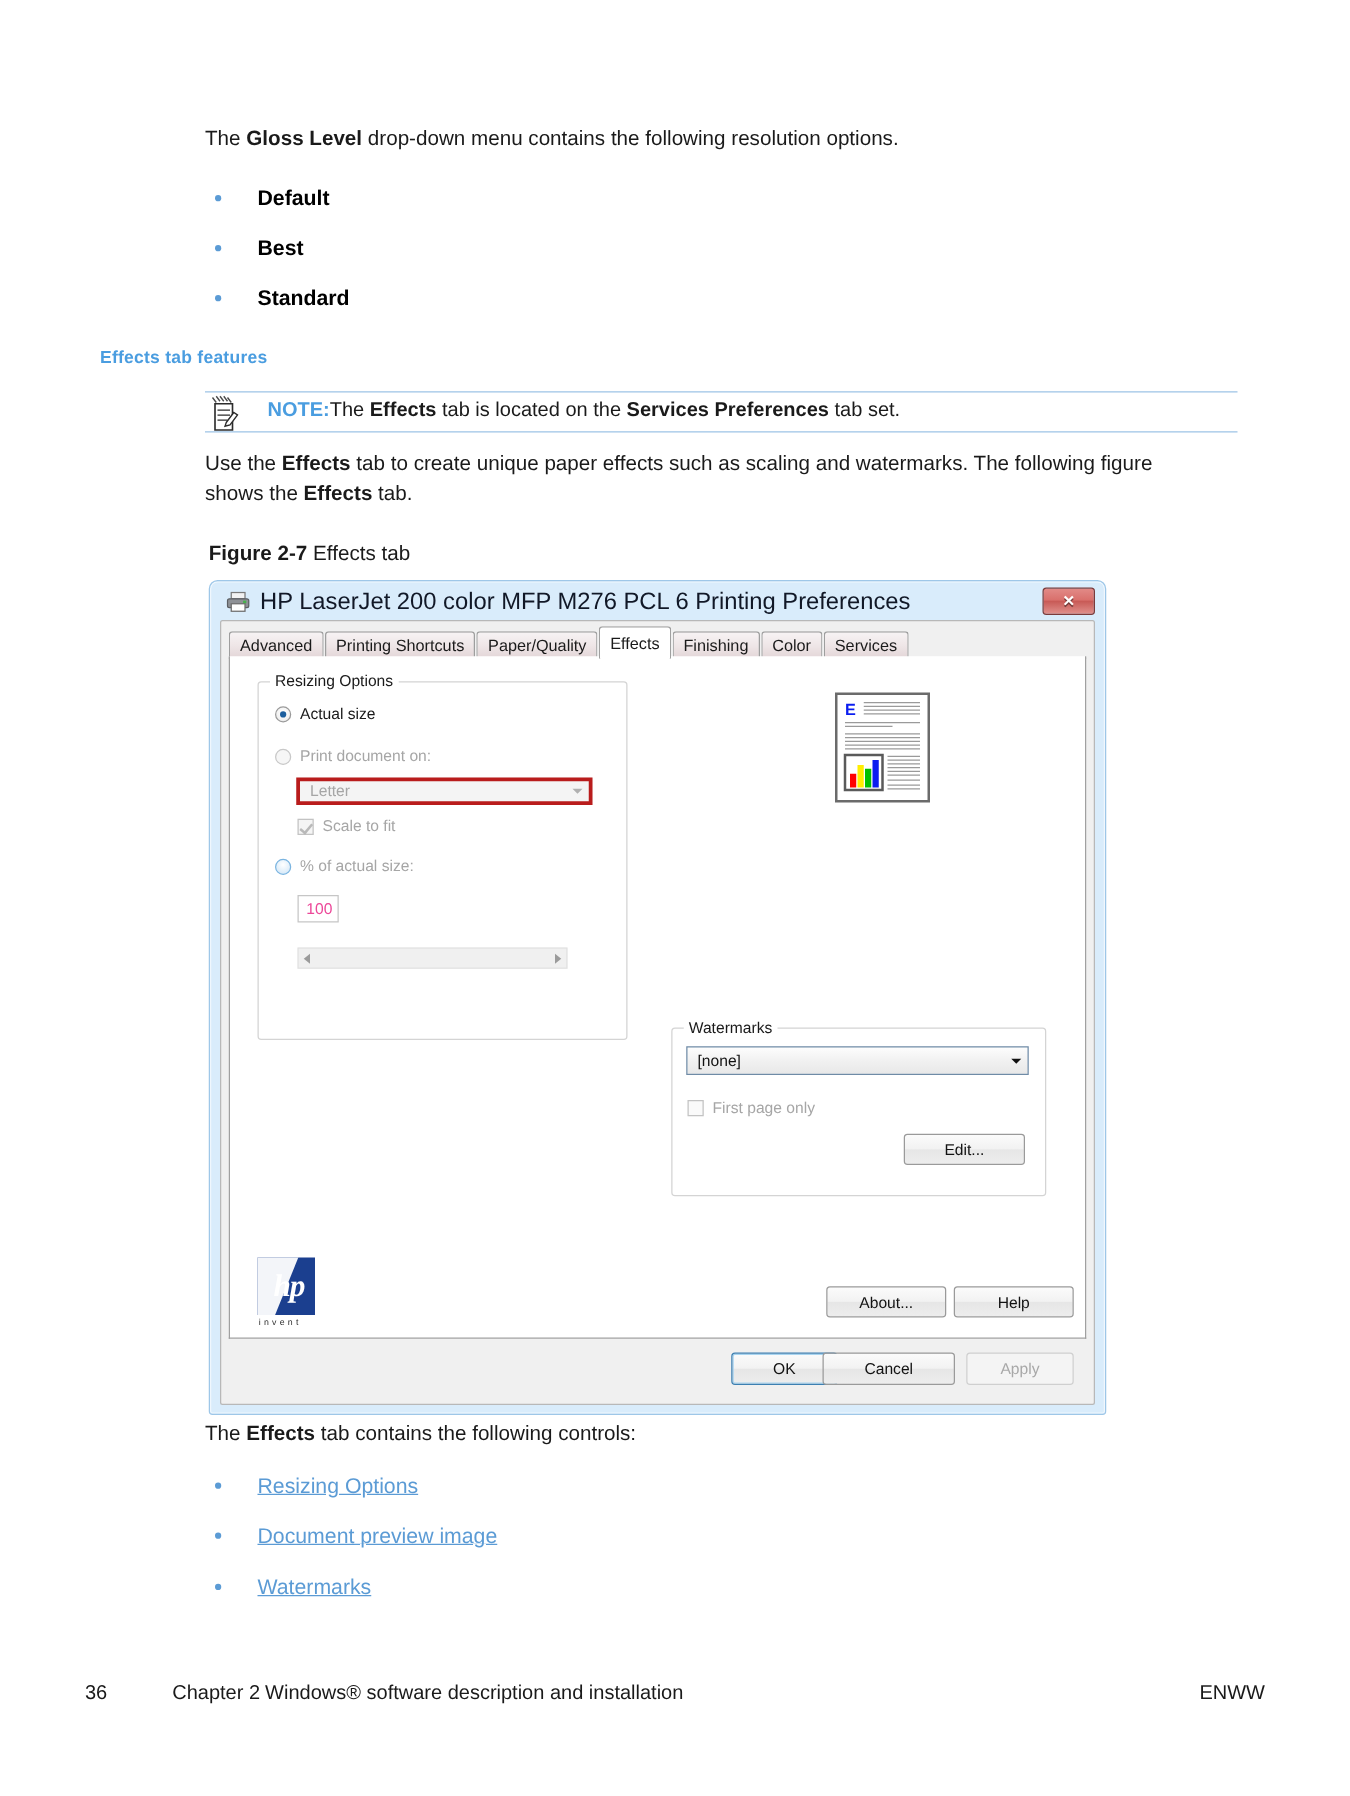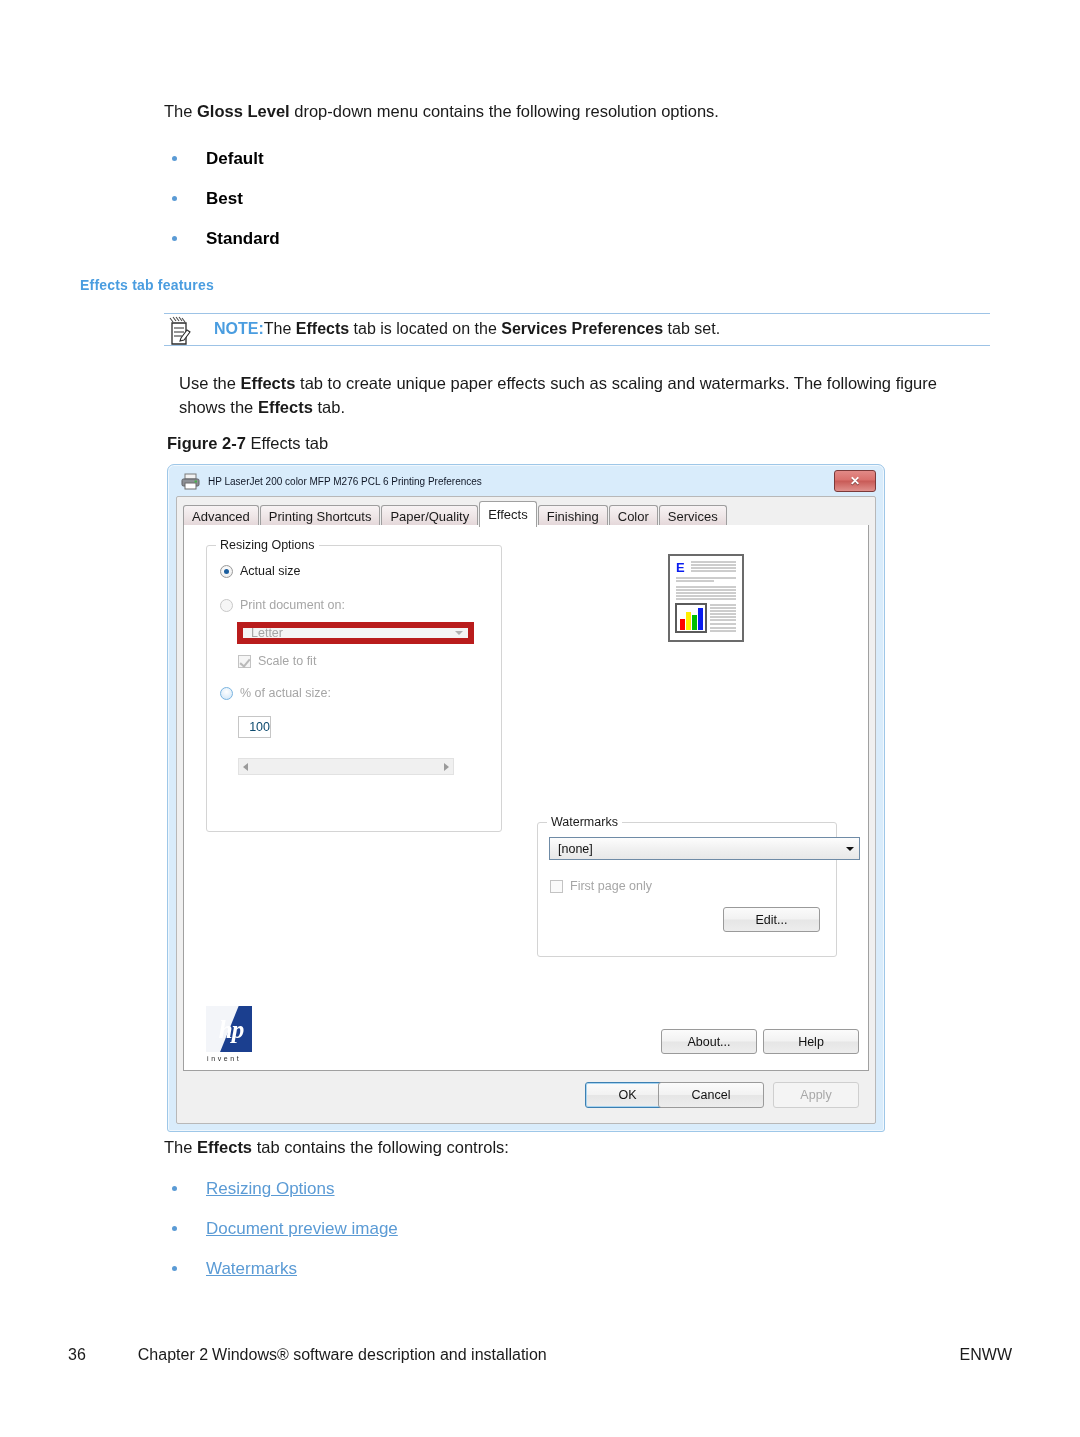--- a/index.html
+++ b/index.html
@@ -134,21 +134,21 @@
   }
   .dlg-titlebar {
     height: 27px;
     display: flex;
     align-items: center;
     padding: 0 4px 0 10px;
     position: relative;
   }
   .printer-icon { width: 19px; height: 17px; margin-right: 8px; flex: 0 0 auto; }
   .dlg-title {
-    font-size: 10px;
+    font-size: 19px;
     color: #111827;
     white-space: nowrap;
   }
   .close-btn {
     position: absolute;
     right: 5px;
     top: 2px;
     width: 40px;
     height: 20px;
     border-radius: 3px;
@@ -259,21 +259,21 @@
   .radio.hl { border-color: #7ab4e0; background: radial-gradient(circle at 50% 35%, #ffffff 0%, #dcecf9 70%, #c4e0f5 100%); }
   .radio-label { color: #1a1a1a; }
   .radio-label.dim { color: #a6a6a6; }
 
   
   .combo {
     position: absolute;
     display: flex; align-items: center;
     box-sizing: border-box;
     font-size: 12.5px;
-    border: 6px solid #b91c1c;
+    border: 3px solid #b91c1c;
     background: #f4f4f4;
     color: #a6a6a6;
     padding: 0 0 0 8px;
     cursor: pointer;
   }
   .combo .arrow-box {
     margin-left: auto;
     width: 19px; height: 100%;
     display: flex; align-items: center; justify-content: center;
   }
@@ -317,24 +317,23 @@
   }
   .cbox.plain { border-color: #c3c3c3; background: #fafafa; }
 
   
   .txtbox {
     position: absolute;
     box-sizing: border-box;
     border: 1px solid #c6c6c6;
     background: #ffffff;
     font-size: 12.5px;
-    color: #0c4a6e;
+    color: #ec4899;
     display: flex; align-items: center;
     padding-left: 6px;
-    justify-content: flex-end;
   }
 
   
   .hscroll {
     position: absolute;
     box-sizing: border-box;
     background: #f0f0f0;
     border: 1px solid #e2e2e2;
     display: flex; align-items: center; justify-content: space-between;
     padding: 0 4px;
@@ -449,21 +448,21 @@
           <path d="M8 12 h10 M8 16 h10 M8 20 h8" stroke="#2b2b2b" stroke-width="1" fill="none"></path>
           <path d="M4 2 l3 4 M7 1 l3 4 M10 1 l3 4 M13 1 l3 4 M16 2 l3 4" stroke="#4a4a4a" stroke-width="1.1" fill="none"></path>
           <path d="M15 22 l6 -8 l3 2 l-6 8 l-4 1 z" fill="#ffffff" stroke="#2b2b2b" stroke-width="1.1"></path>
         </svg>
       </span>
       <span class="note-label">NOTE:</span><span>The </span><b>Effects</b><span> tab is located on the </span><b>Services Preferences</b><span> tab set.</span>
     </div>
     <div class="note-rule"></div>
   </div>
 
-  <div class="doc-body" style="top:372px;width:800px;margin-left:15px;">
+  <div class="doc-body" style="top:360px;width:800px;">
     <p class="para">
       <span>Use the </span><b>Effects</b><span> tab to create unique paper effects such as scaling and watermarks. The following figure shows the </span><b>Effects</b><span> tab.</span>
     </p>
   </div>
 
   <div class="fig-cap">
     <span class="fignum">Figure 2-7</span>
     <span>Effects tab</span>
   </div>
 
@@ -576,21 +575,21 @@
 
             <g stroke="#9a9a9a" stroke-width="1">
               <path d="M36 45 h26 M36 48 h26 M36 51 h26 M36 54 h26 M36 57 h26 M36 60 h26 M36 64 h26 M36 68 h26 M36 71 h26"></path>
             </g>
           </svg>
         </div>
 
         <div class="group" id="watermarks-group">
           <span class="legend">Watermarks</span>
 
-          <div class="combo enabled" style="left:11px;top:14px;width:311px;height:23px;">
+          <div class="combo enabled" style="left:11px;top:14px;width:274px;height:23px;">
             <span>[none]</span>
             <span class="arrow-box">
                 <span class="tri-down"></span>
               </span>
           </div>
 
           <div class="check-row" style="left:12px;top:56px;">
             <span class="cbox plain"></span>
             <span class="radio-label dim">First page only</span>
           </div>

